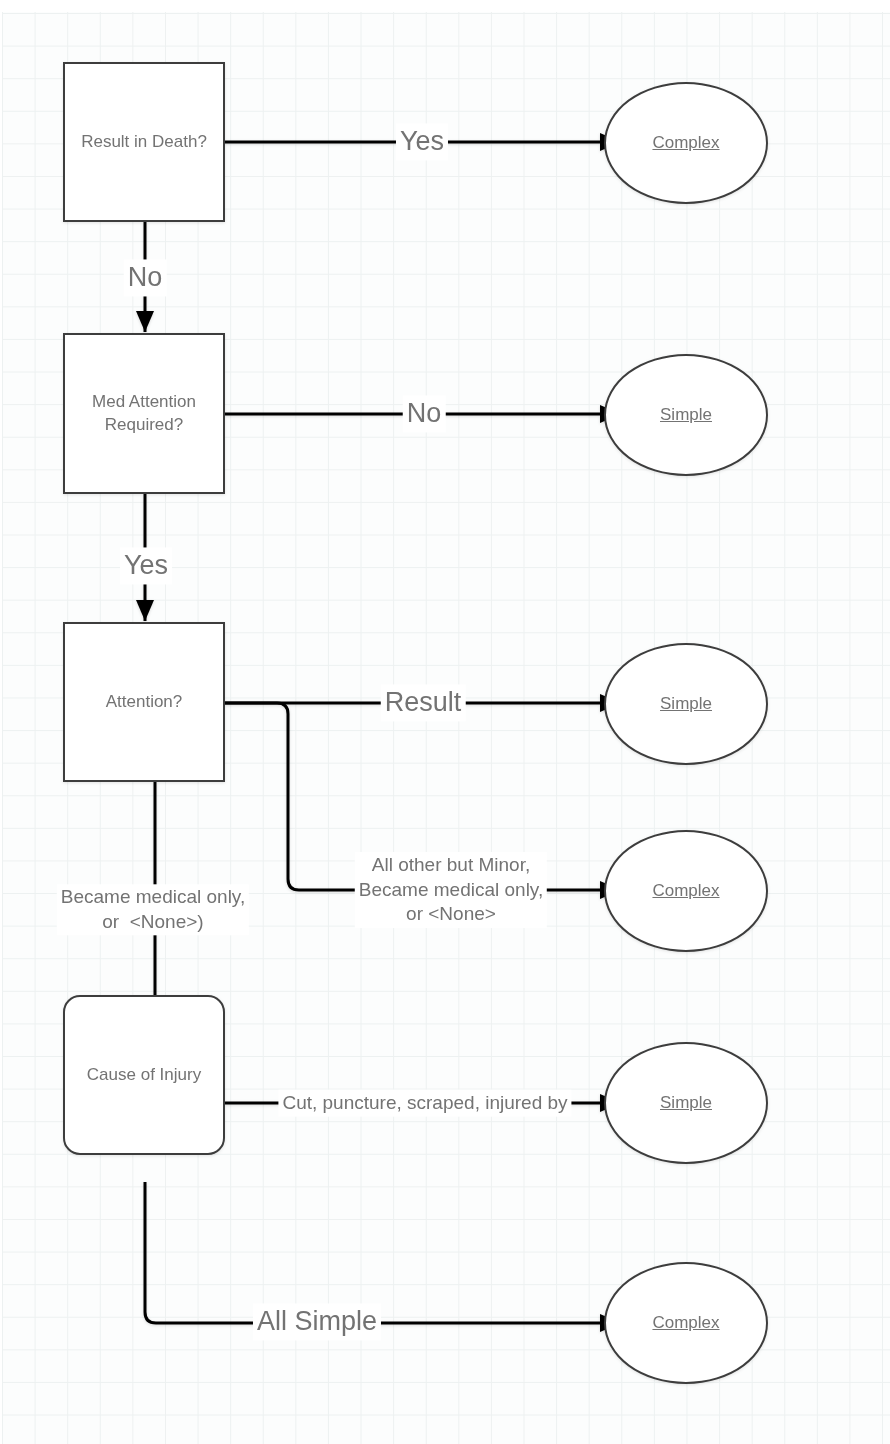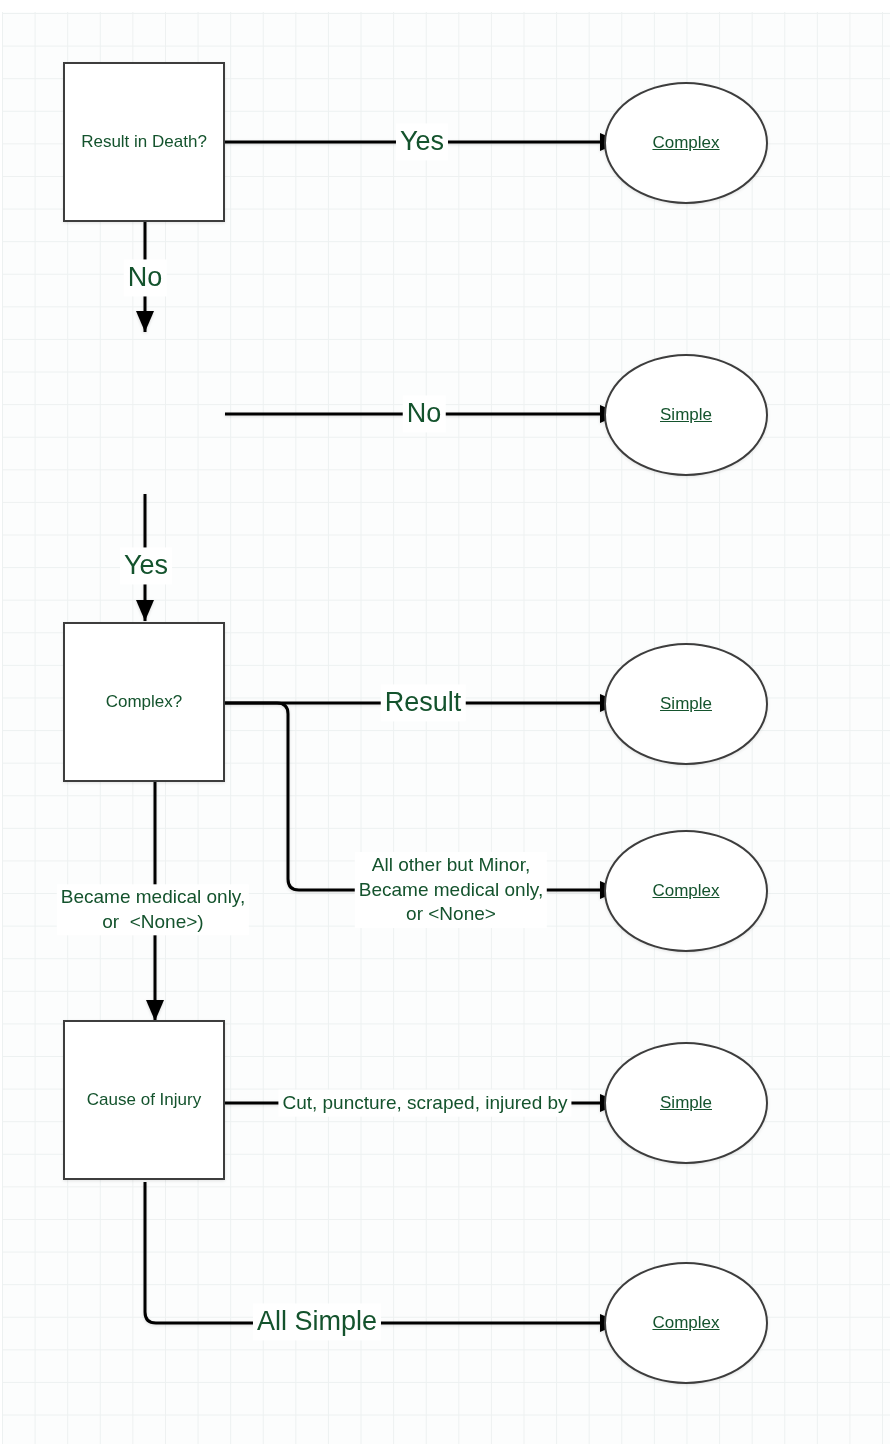--- a/index.html
+++ b/index.html
@@ -2,21 +2,21 @@
 <html><head>
 <meta charset="utf-8">
 <style>
   html, body { margin: 0; padding: 0; background: #ffffff; }
   .canvas {
     position: relative;
     width: 890px;
     height: 1444px;
     overflow: hidden;
     font-family: "Liberation Sans", "DejaVu Sans", sans-serif;
-    color: #14532d;
+    color: #737373;
     background-color: #fcfdfd;
     background-image:
       linear-gradient(#edf1f1 1px, transparent 1px),
       linear-gradient(90deg, #edf1f1 1px, transparent 1px);
     background-size: 32.6px 32.6px;
     background-position: 2px 13px;
   }
   .top-strip {
     position: absolute; left: 0; top: 0; width: 100%; height: 12px;
     background: #ffffff;
@@ -78,24 +78,28 @@
     <path class="edge" d="M225,703 L621,703" marker-end="url(#arrowhead)"></path>
     <path class="edge" d="M225,703 L277,703 Q288,703 288,714 L288,879 Q288,890 299,890 L621,890" marker-end="url(#arrowhead)"></path>
     <path class="edge" d="M155,782 L155,1021" marker-end="url(#arrowhead)"></path>
     <path class="edge" d="M225,1103 L621,1103" marker-end="url(#arrowhead)"></path>
     <path class="edge" d="M145,1182 L145,1312 Q145,1323 156,1323 L621,1323" marker-end="url(#arrowhead)"></path>
   </svg>
 
   <div class="node rect" style="top:62px;">
     <span class="node-label">Result in Death?</span>
   </div>
+  <div class="node rect" style="top:333px; height:161px;">
+    <span class="node-label">Med Attention
+Required?</span>
+  </div>
   <div class="node rect" style="top:622px;">
-    <span class="node-label">Complex?</span>
+    <span class="node-label">Attention?</span>
   </div>
-  <div class="node rect" style="top:1020px;">
+  <div class="node rect" style="top:995px;border-radius:17px;">
     <span class="node-label">Cause of Injury</span>
   </div>
 
   <div class="node ellipse" style="top:82px;">
     <span class="node-label">Complex</span>
   </div>
   <div class="node ellipse" style="top:354px;">
     <span class="node-label">Simple</span>
   </div>
   <div class="node ellipse" style="top:643px;">

